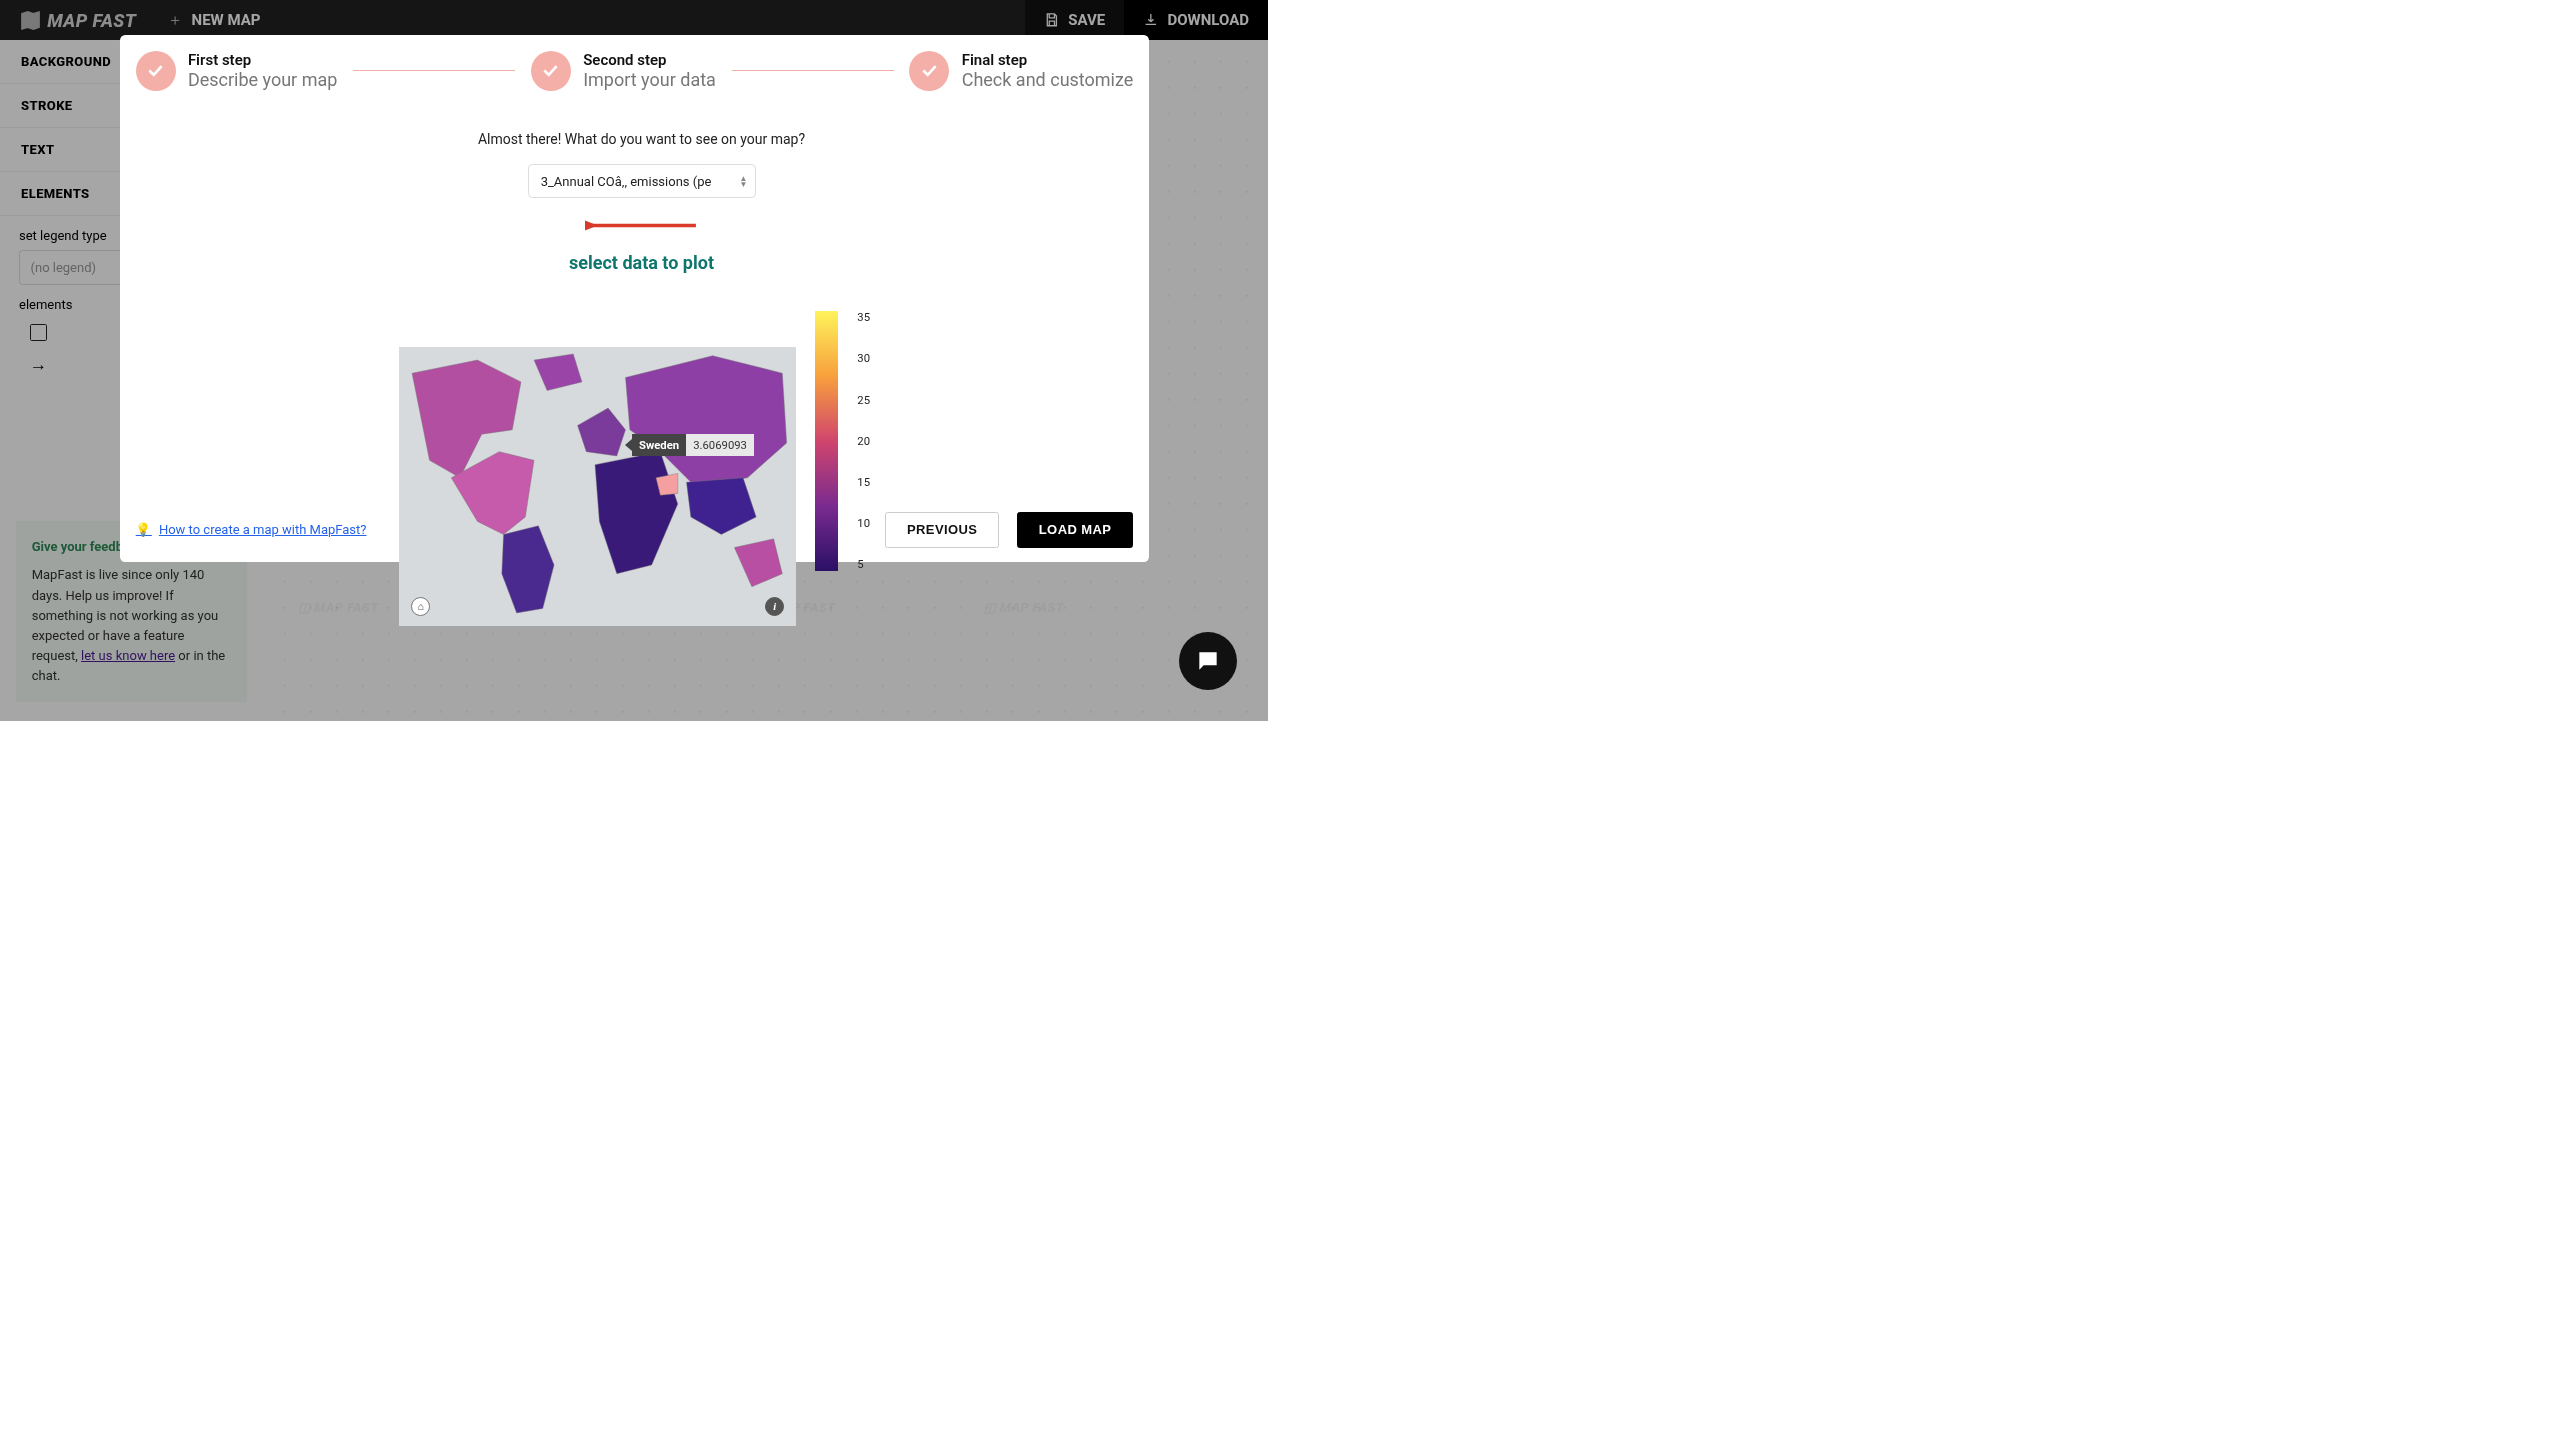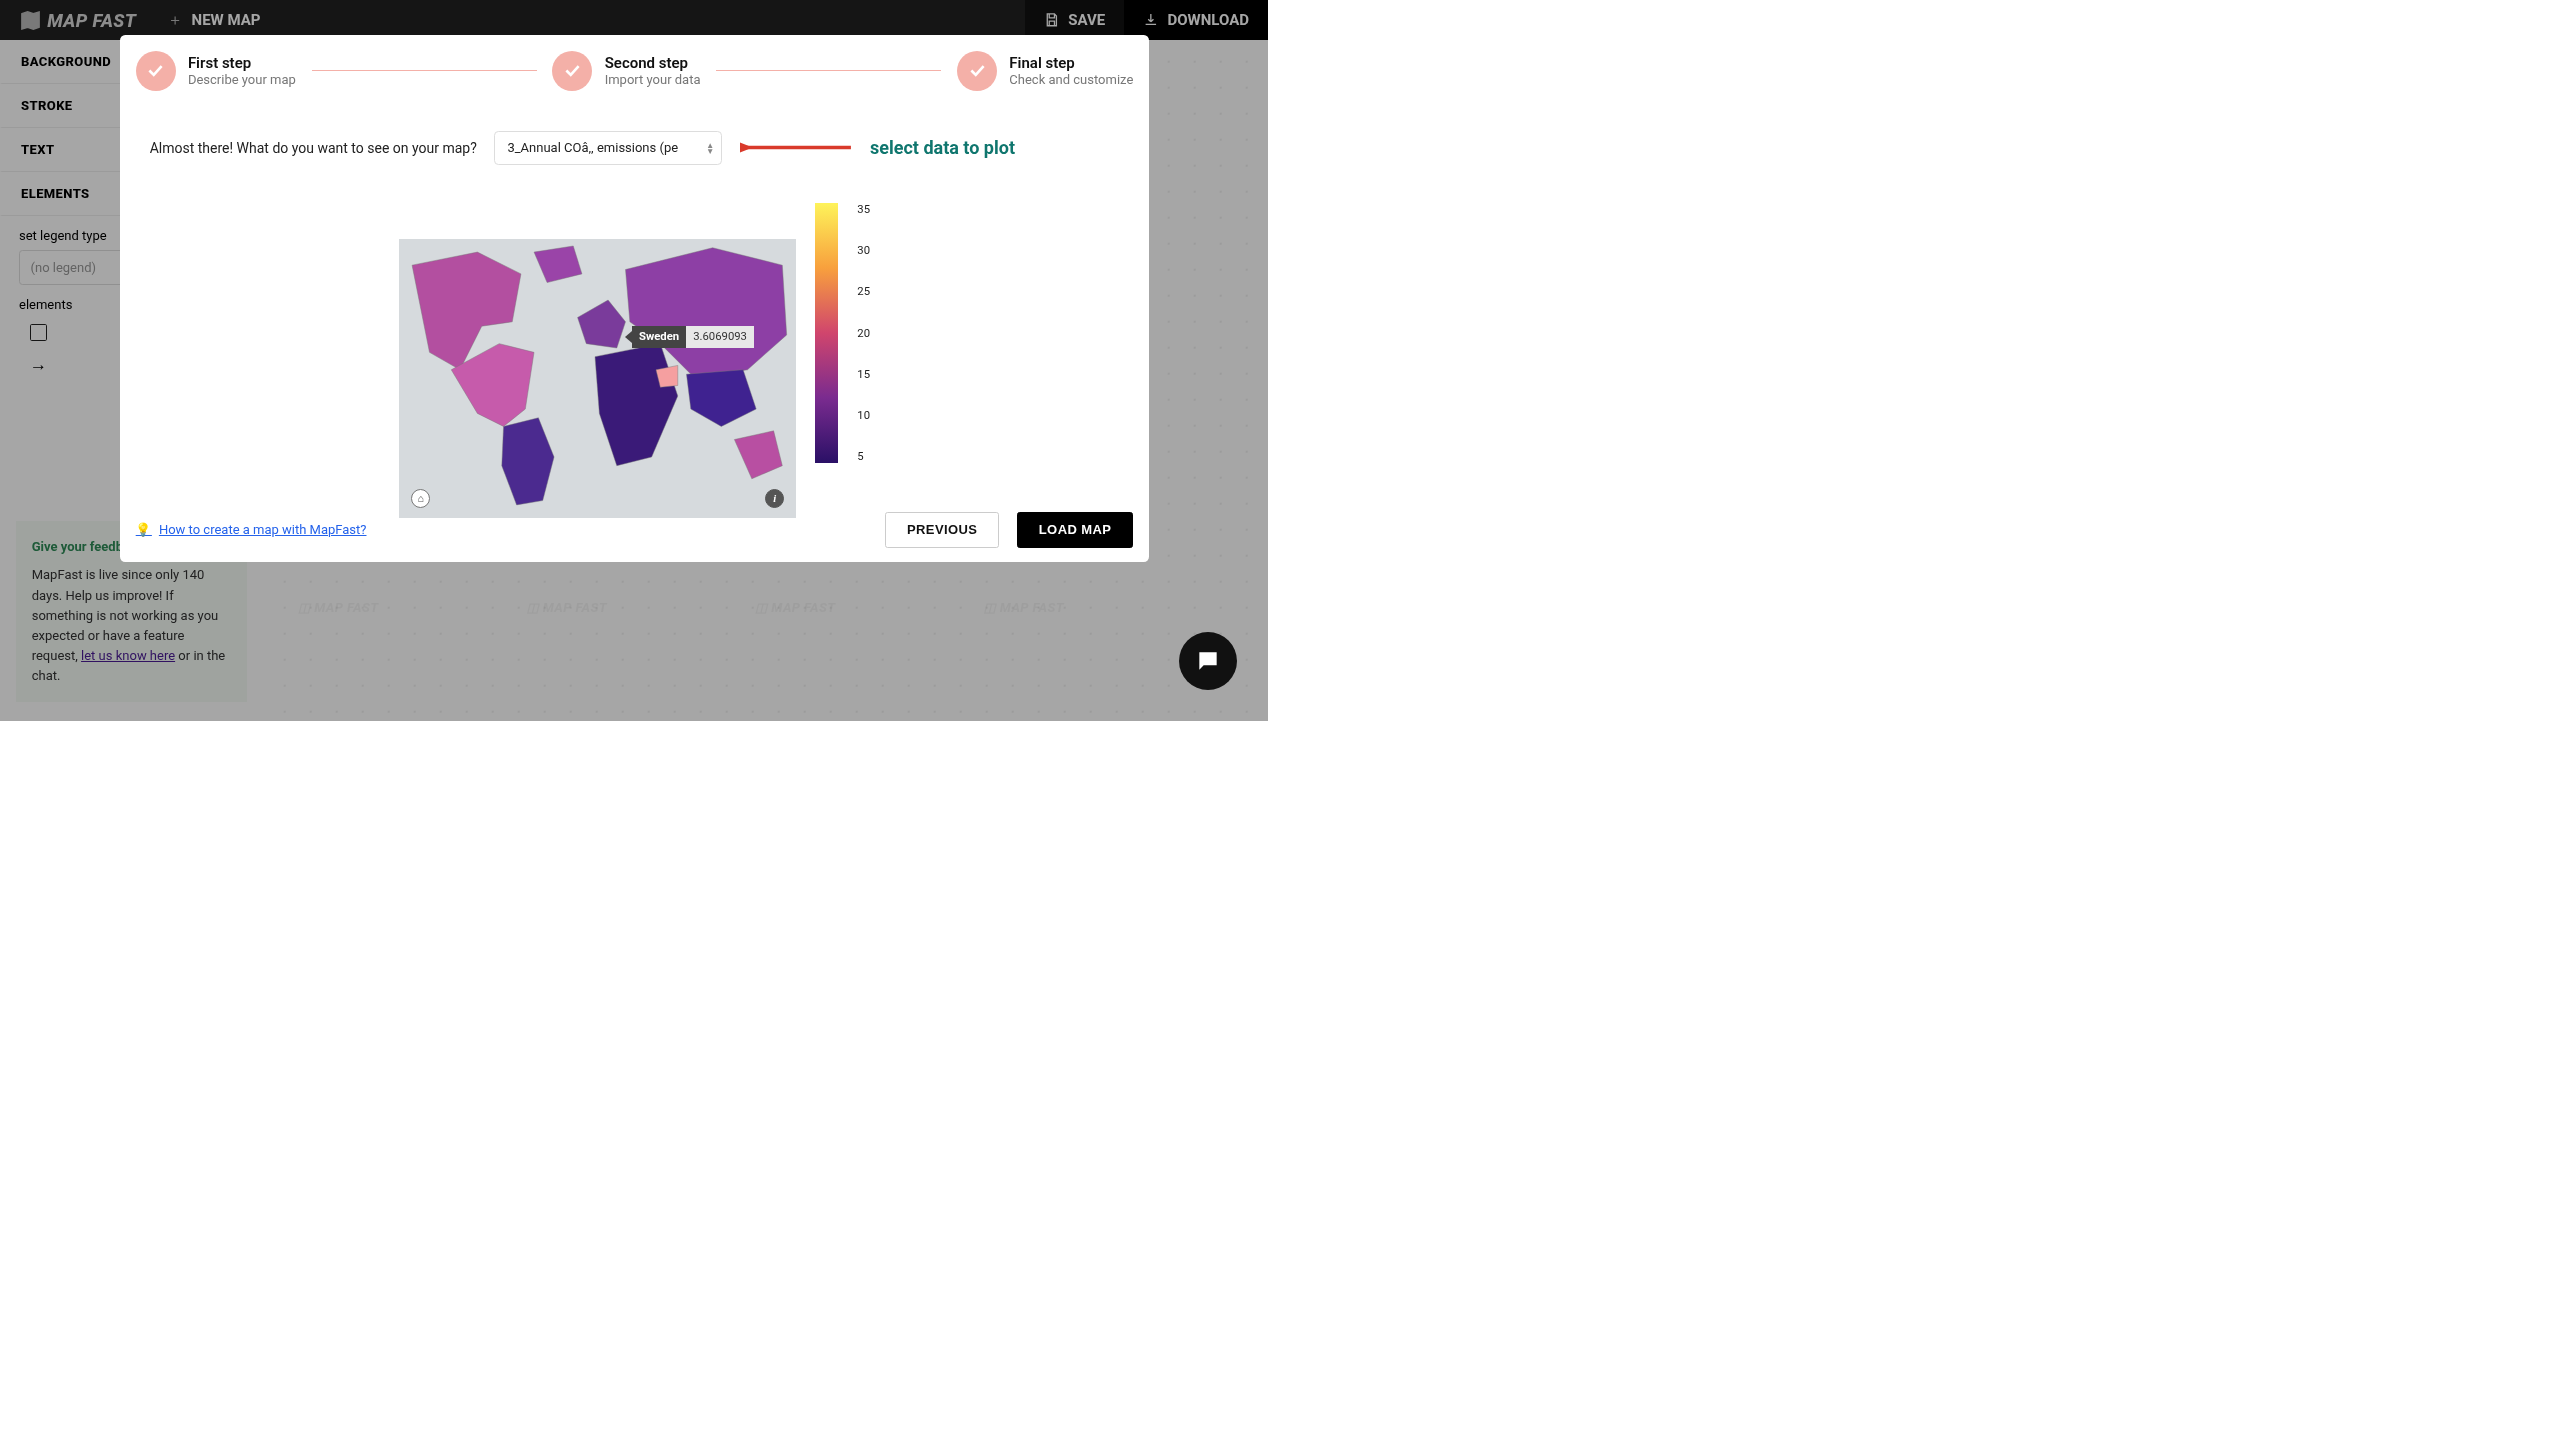--- a/index.html
+++ b/index.html
@@ -141,26 +141,27 @@
   .steps { display:flex; align-items:center; gap:15.7px; }
   .step { display:flex; align-items:center; gap:12.2px; }
   .step-circle {
     width:40px;height:40px;border-radius:50%;
     background:#f4b0a8;
     display:flex;align-items:center;justify-content:center;
     color:#fff;
   }
   .step-circle svg { width:21px;height:21px; }
   .step-text .t1 { font-size:15px; font-weight:600; color:#111; }
-  .step-text .t2 { font-size:13px; color:#777; }
+  .step-text .t2 { font-size:18px; color:#777; }
   .step-line { height:1.3px; background:#f4b0a8; flex:1; }
   .wizard-body {
     display:flex; align-items:center; gap:17.4px;
     margin-top:40px;
     margin-left:14px;
+    flex-direction:column;
   }
   .prompt-text { font-size:14px; color:#222; }
   .data-select {
     border:0.9px solid #ddd;
     border-radius:4.4px;
     padding:8.7px 30px 8.7px 12.2px;
     font-size:13px;
     color:#222;
     position:relative;
     width:228px;

